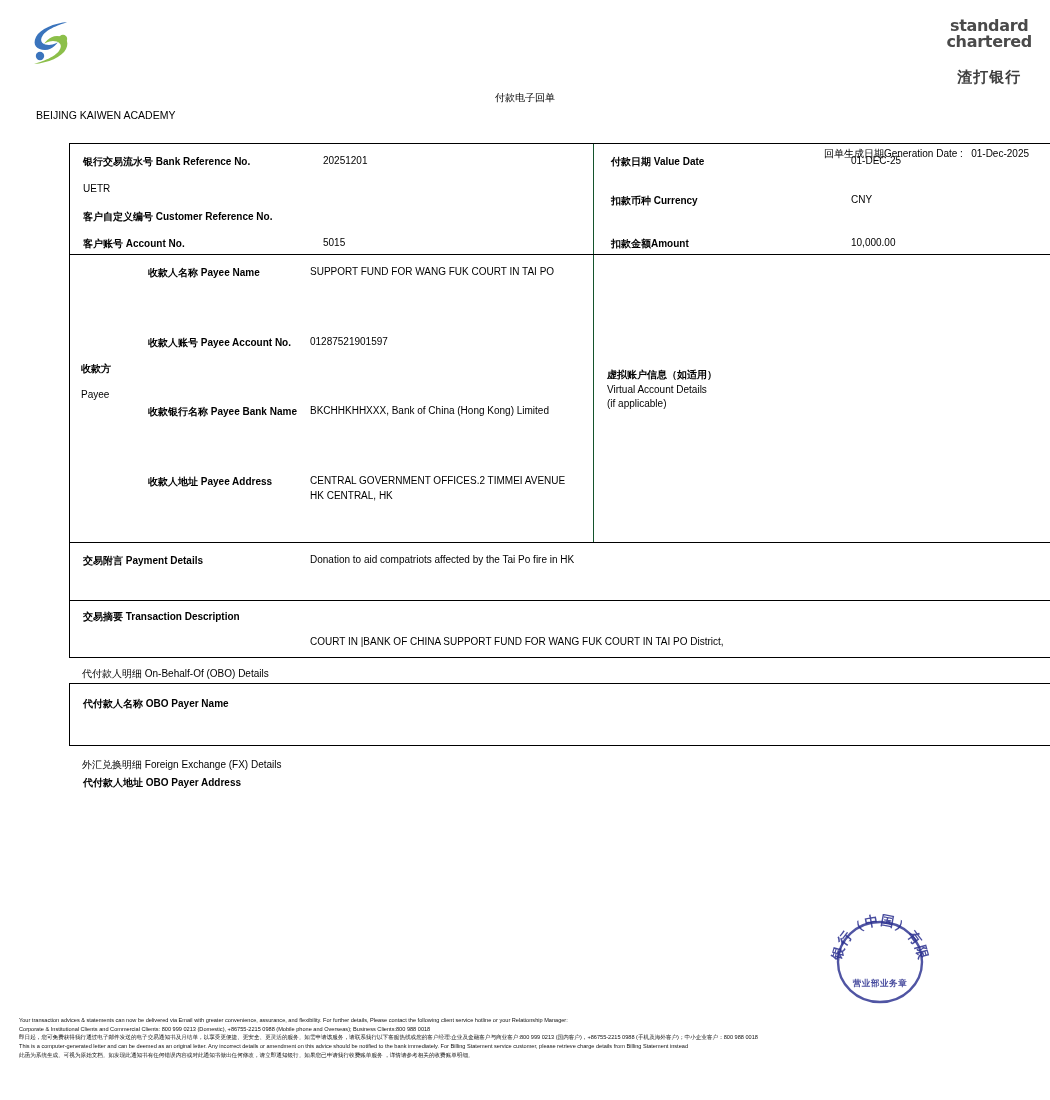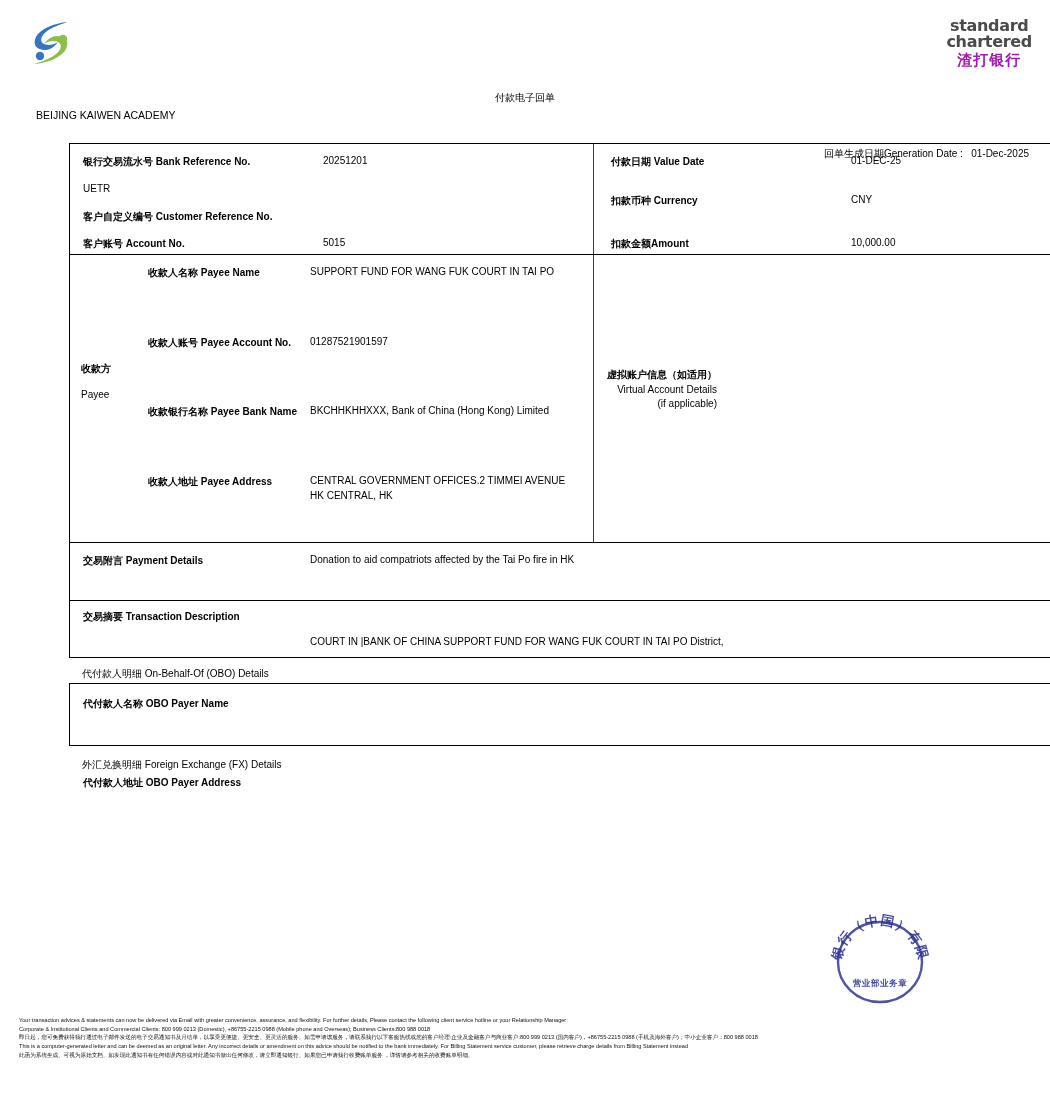--- a/index.html
+++ b/index.html
@@ -39,23 +39,23 @@
   .brand-en {
     font-size: 16px;
     font-weight: bold;
     color: #4a4a4a;
     letter-spacing: -0.3px;
     font-family: "DejaVu Sans", sans-serif;
   }
   .brand-cn {
     font-size: 15px;
     font-weight: bold;
-    color: #a21caf;
+    color: #404040;
     letter-spacing: 1px;
-    margin-top: 1px;
+    margin-top: 18px;
   }
 
   .doc-title {
     position: absolute;
     left: 0;
     right: 0;
     top: 70px;
     text-align: center;
     font-size: 10px;
   }
@@ -125,21 +125,20 @@
   }
   .b2 .prow { position: absolute; left: 0; right: 0; }
   .b2 .prow .lbl { position: absolute; left: 78px; white-space: nowrap; }
   .b2 .prow .val { position: absolute; left: 240px; white-space: nowrap; }
   .virtual {
     position: absolute;
     left: 13px;
     top: 113px;
     line-height: 1.45;
     font-size: 10px;
-    text-align: right;
   }
 
   
   .b3 { height: 58px; position: relative; text-align: center; }
   .b3 .lbl { position: absolute; left: 13px; top: 11px; white-space: nowrap; }
   .b3 .val { position: absolute; left: 240px; top: 11px; white-space: nowrap; }
 
   
   .b4 { height: 57px; position: relative; }
   .b4 .lbl { position: absolute; left: 13px; top: 9px; white-space: nowrap; }

